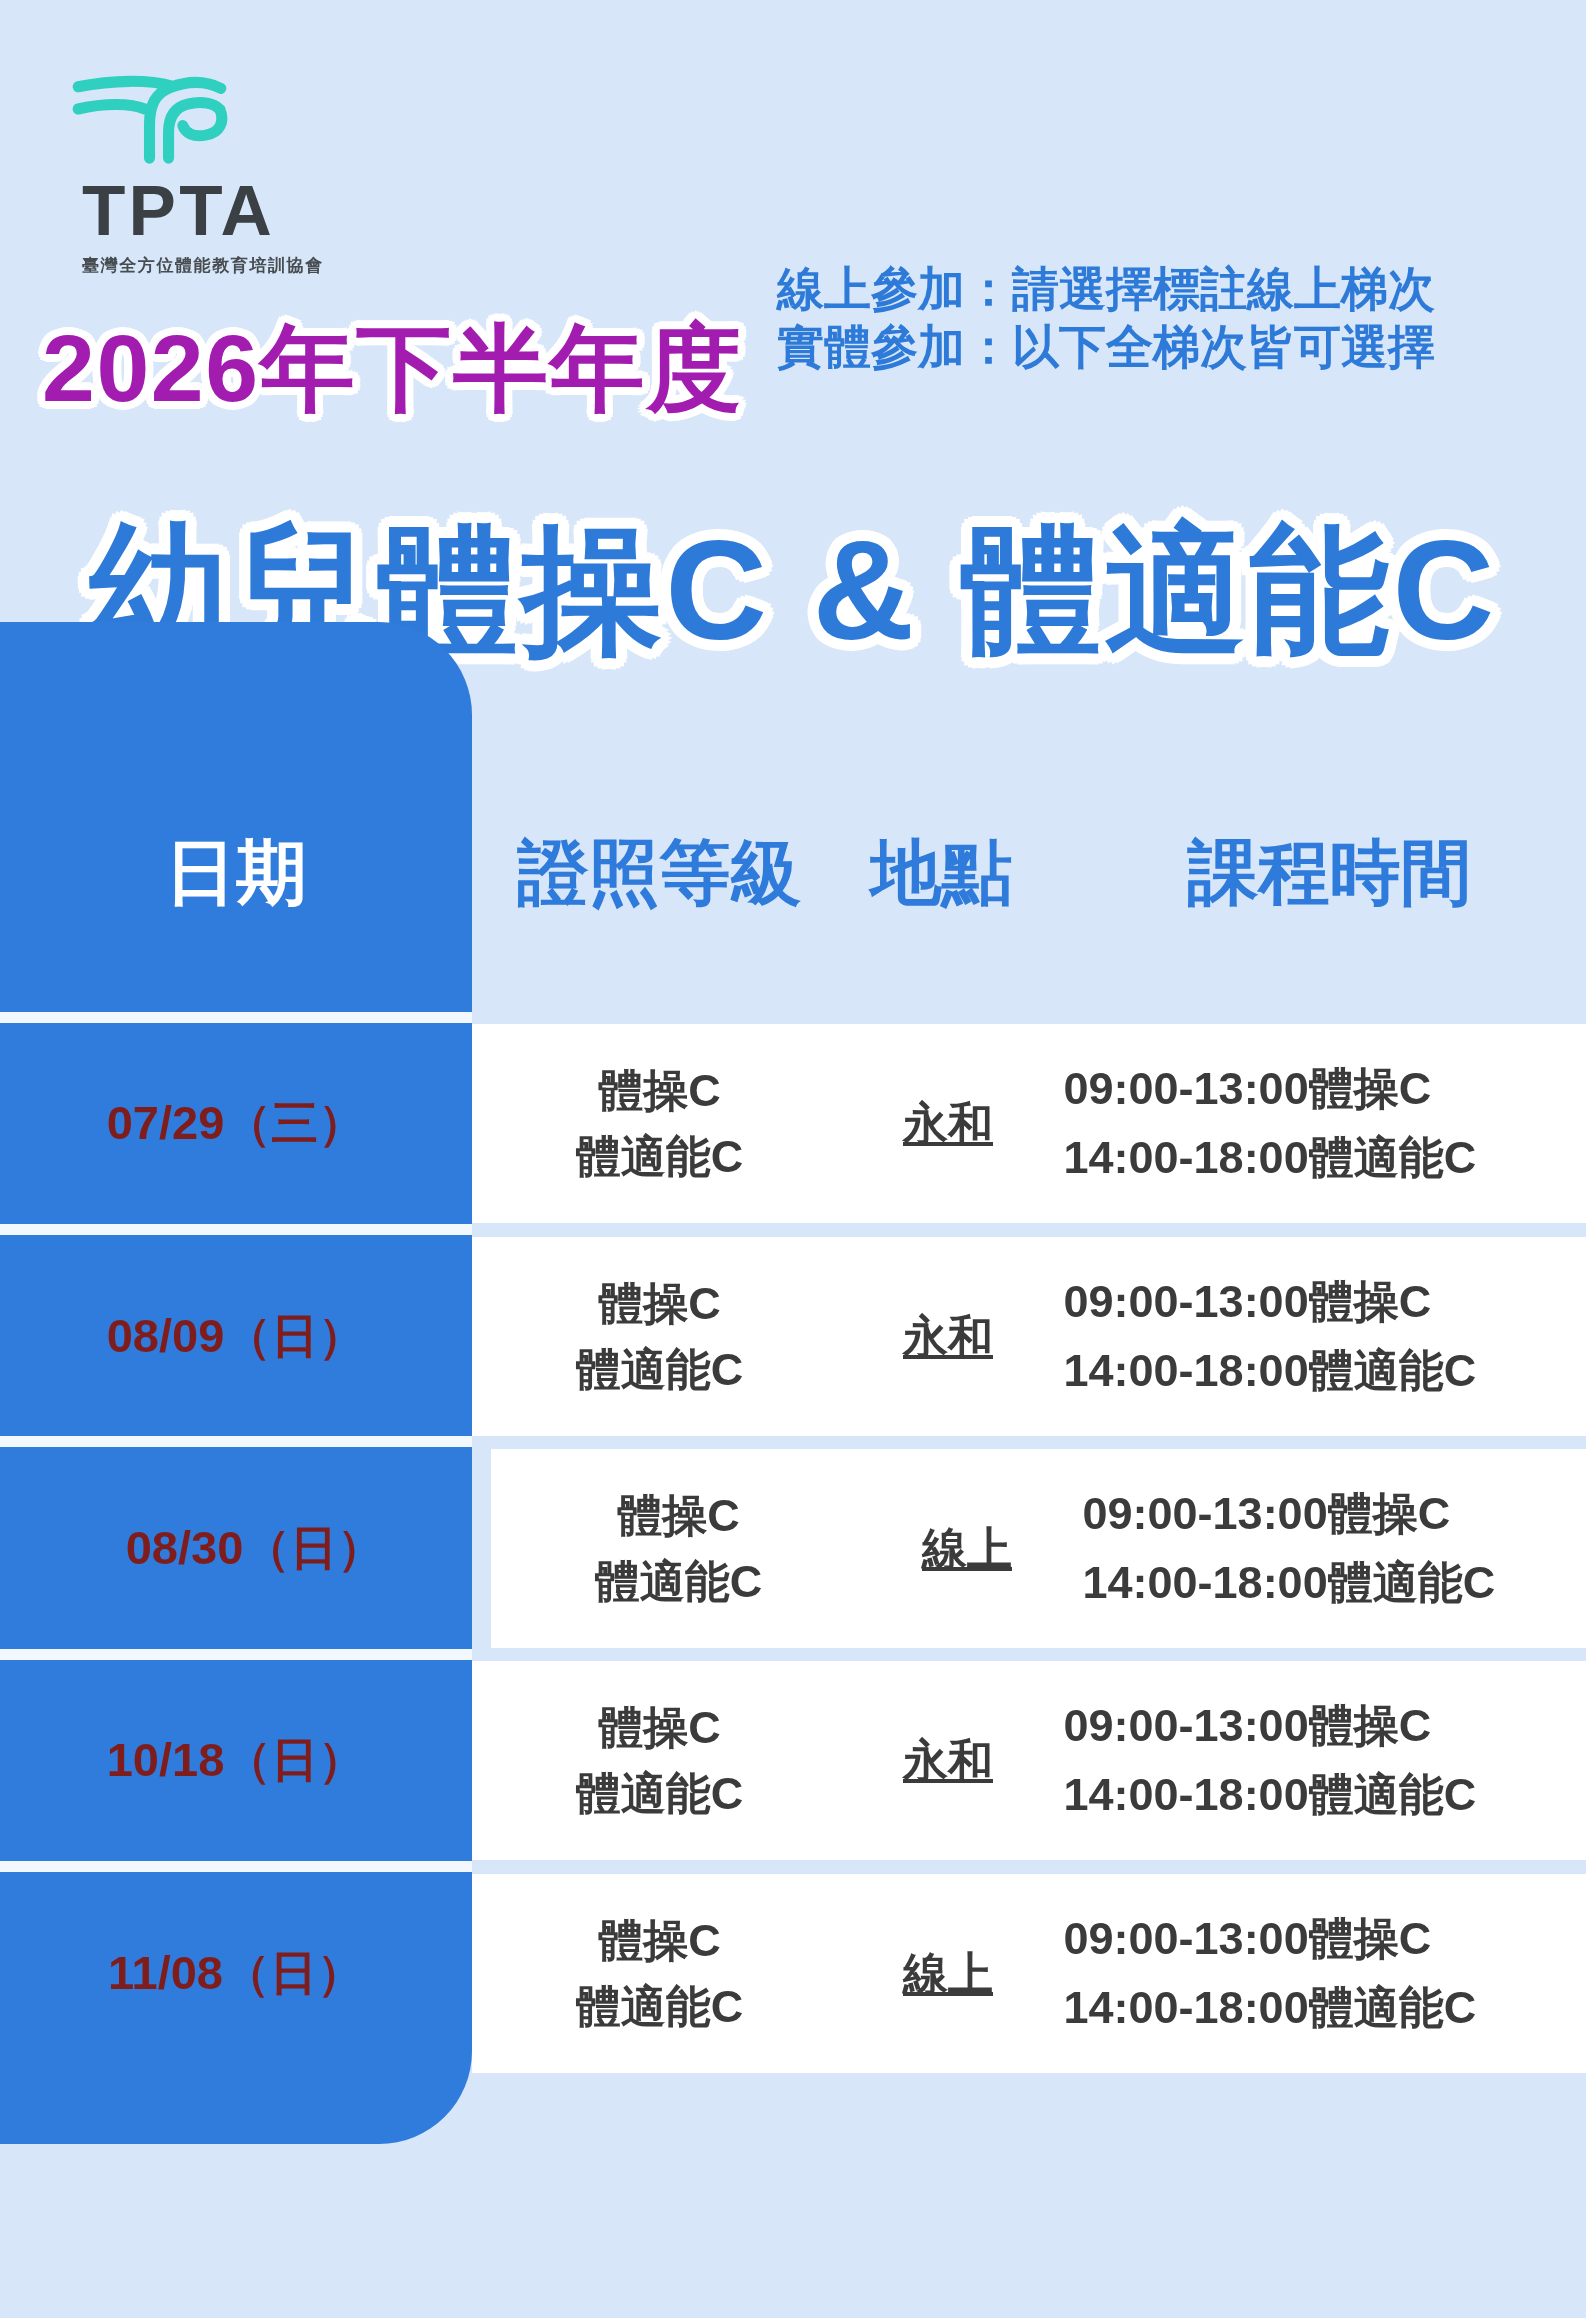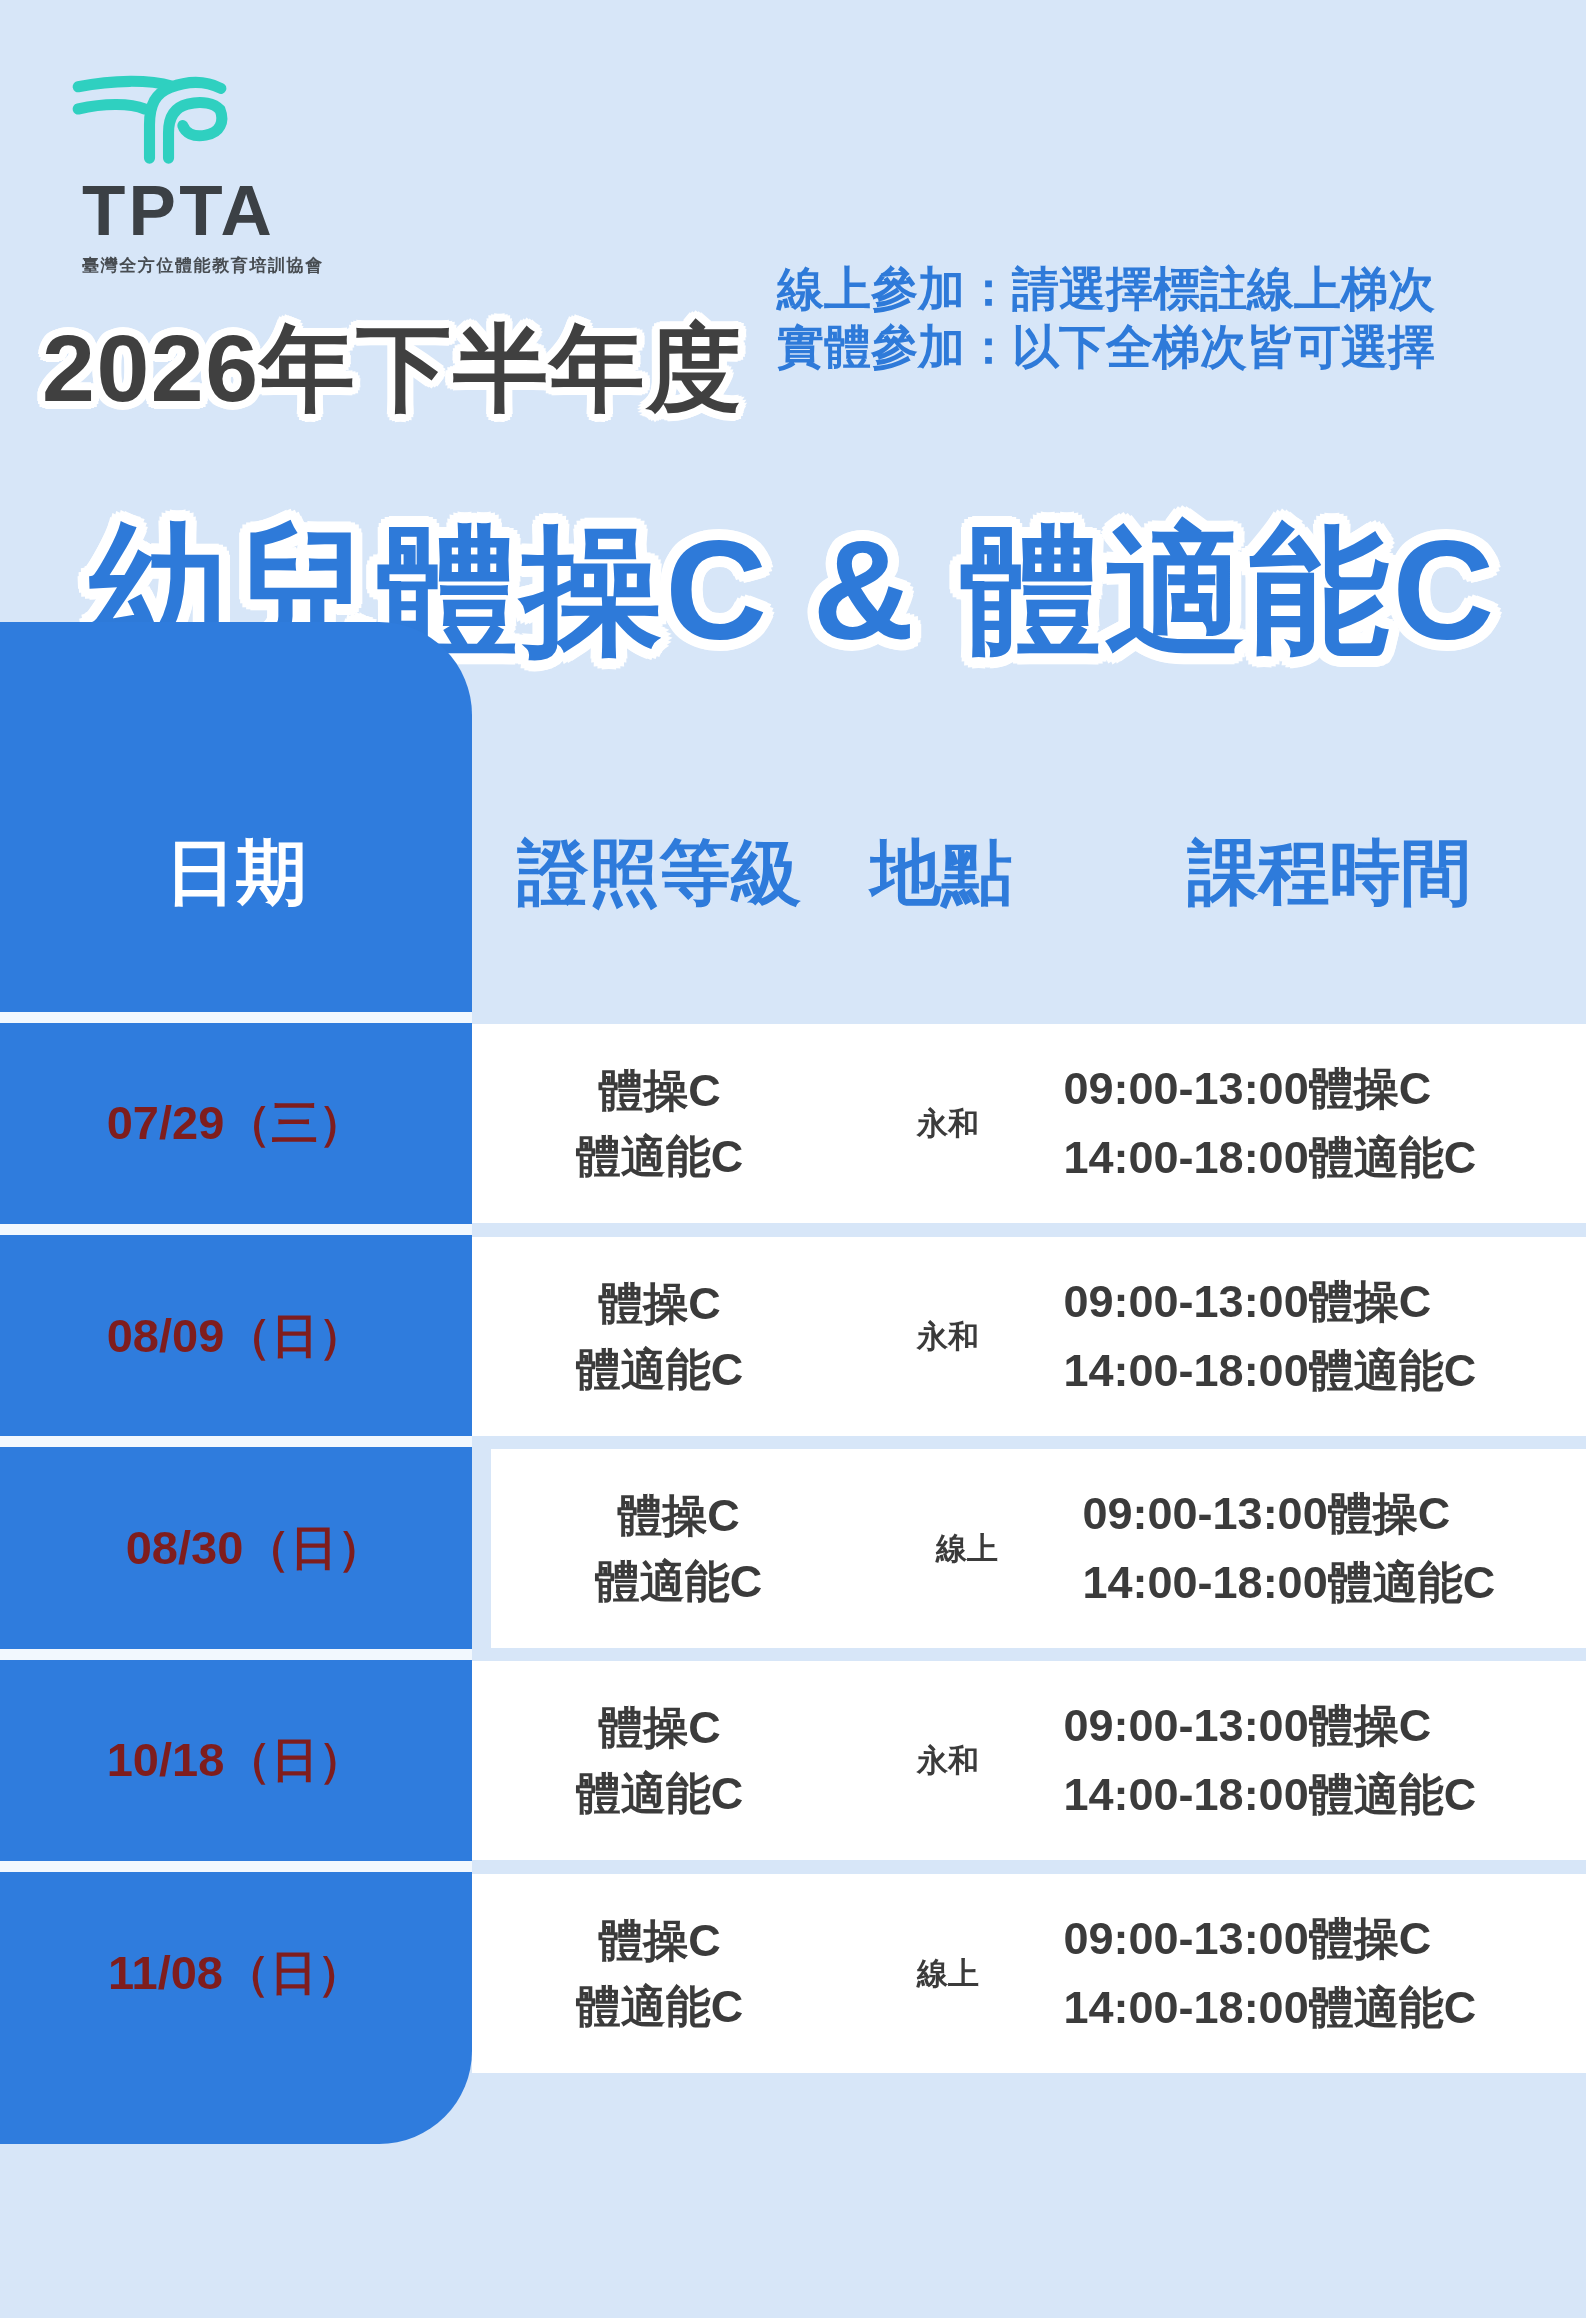--- a/index.html
+++ b/index.html
@@ -25,21 +25,21 @@
       calc(-.71*var(--ow)) calc(-.71*var(--ow)) 0 #fff,
       calc(.92*var(--ow)) calc(.38*var(--ow)) 0 #fff,
       calc(-.92*var(--ow)) calc(.38*var(--ow)) 0 #fff,
       calc(.92*var(--ow)) calc(-.38*var(--ow)) 0 #fff,
       calc(-.92*var(--ow)) calc(-.38*var(--ow)) 0 #fff,
       calc(.38*var(--ow)) calc(.92*var(--ow)) 0 #fff,
       calc(-.38*var(--ow)) calc(.92*var(--ow)) 0 #fff,
       calc(.38*var(--ow)) calc(-.92*var(--ow)) 0 #fff,
       calc(-.38*var(--ow)) calc(-.92*var(--ow)) 0 #fff;}
   .year-title{position:absolute;left:42px;top:252px;font-size:95px;font-weight:800;
-      color:#404040;letter-spacing:1.6px;line-height:1.1;white-space:nowrap;}
+      color:#a21caf;letter-spacing:1.6px;line-height:1.1;white-space:nowrap;}
   .notes{position:absolute;left:777px;top:260px;color:#2e7ad9;font-weight:800;
       font-size:47px;line-height:1.24;white-space:nowrap;}
   .main-title{position:absolute;left:0;top:392px;width:1586px;text-align:center;
       font-size:141px;font-weight:800;color:#2e7ad9;letter-spacing:3.2px;
       line-height:1.15;white-space:nowrap;--ow:11.3px;}
 
   
   .date-panel{position:absolute;left:0;top:622px;width:472px;height:1522px;
       background:#2f7cdd;border-radius:0 93px 93px 0;}
   .sep{position:absolute;left:0;width:472px;height:10.5px;background:#f2f8fe;}
@@ -49,22 +49,22 @@
   .h-cert{left:514px;width:291px;color:#2e7bdb;}
   .h-loc{left:869px;width:145px;color:#2e7bdb;}
   .h-time{left:1184px;width:291px;color:#2e7bdb;}
 
   .row{position:absolute;left:0;width:1586px;height:199px;display:flex;}
   .cell-date{width:472px;display:flex;align-items:center;justify-content:center;
       color:#7f1d1d;font-size:47px;font-weight:700;white-space:nowrap;}
   .row-body{flex:1;background:#ffffff;display:flex;align-items:center;}
   .cell-cert{width:375px;text-align:center;color:#3b3b3b;font-size:45px;font-weight:700;
       line-height:1.45;white-space:nowrap;}
-  .cell-loc{width:202px;text-align:center;color:#3b3b3b;font-size:31px;font-weight:700;
-      white-space:nowrap;}
+  .cell-loc{width:202px;text-align:center;color:#3b3b3b;font-size:45px;font-weight:700;
+      white-space:nowrap;text-decoration:underline;}
   .cell-time{flex:1;padding-left:14.5px;color:#3b3b3b;font-size:45px;font-weight:700;
       line-height:1.52;text-align:left;white-space:nowrap;}
 </style>
 </head>
 <body>
 
 <div class="poster">
 
   <div class="logo">
     <svg class="logo-icon" viewBox="0 0 200 135" fill="none" stroke="#2fd0c0" stroke-width="14" stroke-linecap="round">

